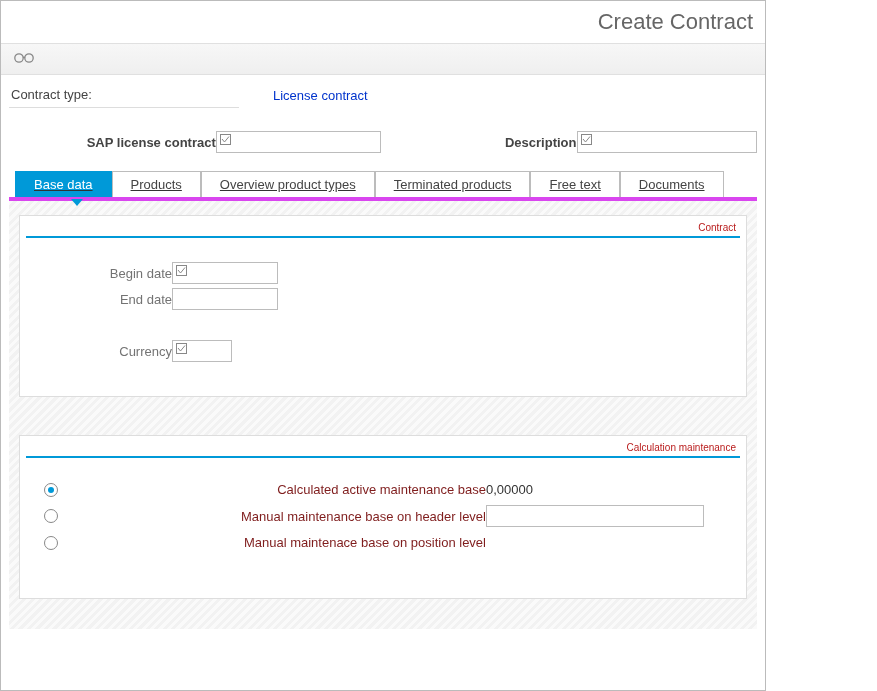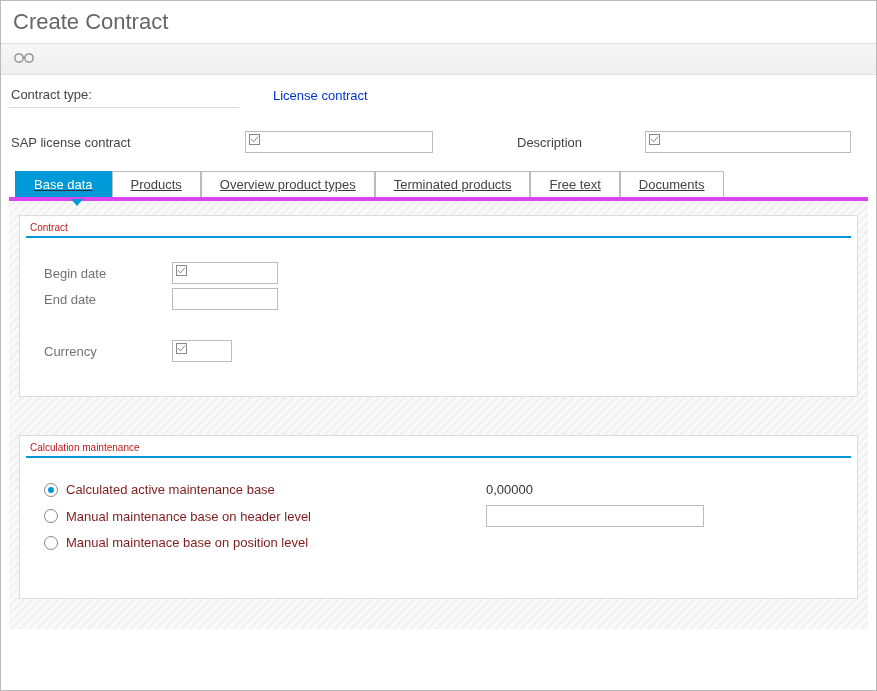--- a/index.html
+++ b/index.html
@@ -4,24 +4,25 @@
 <style>
   * { box-sizing: border-box; margin: 0; padding: 0; }
   body {
     font-family: Arial, Helvetica, sans-serif;
     font-size: 13px;
     color: #333;
     background: #fff;
   }
   .window {
     border: 1px solid #bbb;
-    width: 877px;
+    width: 766px;
     height: 691px;
     display: flex;
     flex-direction: column;
+    text-align: right;
   }
   .title-bar {
     padding: 8px 12px 8px 12px;
     font-size: 22px;
     color: #666;
     font-weight: 400;
     border-bottom: 1px solid #e0e0e0;
   }
   .toolbar {
     padding: 6px 12px;
@@ -60,20 +61,21 @@
   }
   .field-value-link {
     color: #0033cc;
     padding-bottom: 4px;
     padding-left: 6px;
   }
   .row2 {
     display: flex;
     align-items: center;
     margin-bottom: 18px;
+    font-weight: bold;
   }
   .row2 .lbl {
     color: #444;
     padding-left: 2px;
   }
   .row2 .lbl.first { width: 236px; }
   .row2 .lbl.second { width: 130px; margin-left: 82px; }
   .inp {
     border: 1px solid #bcbcbc;
     height: 22px;

